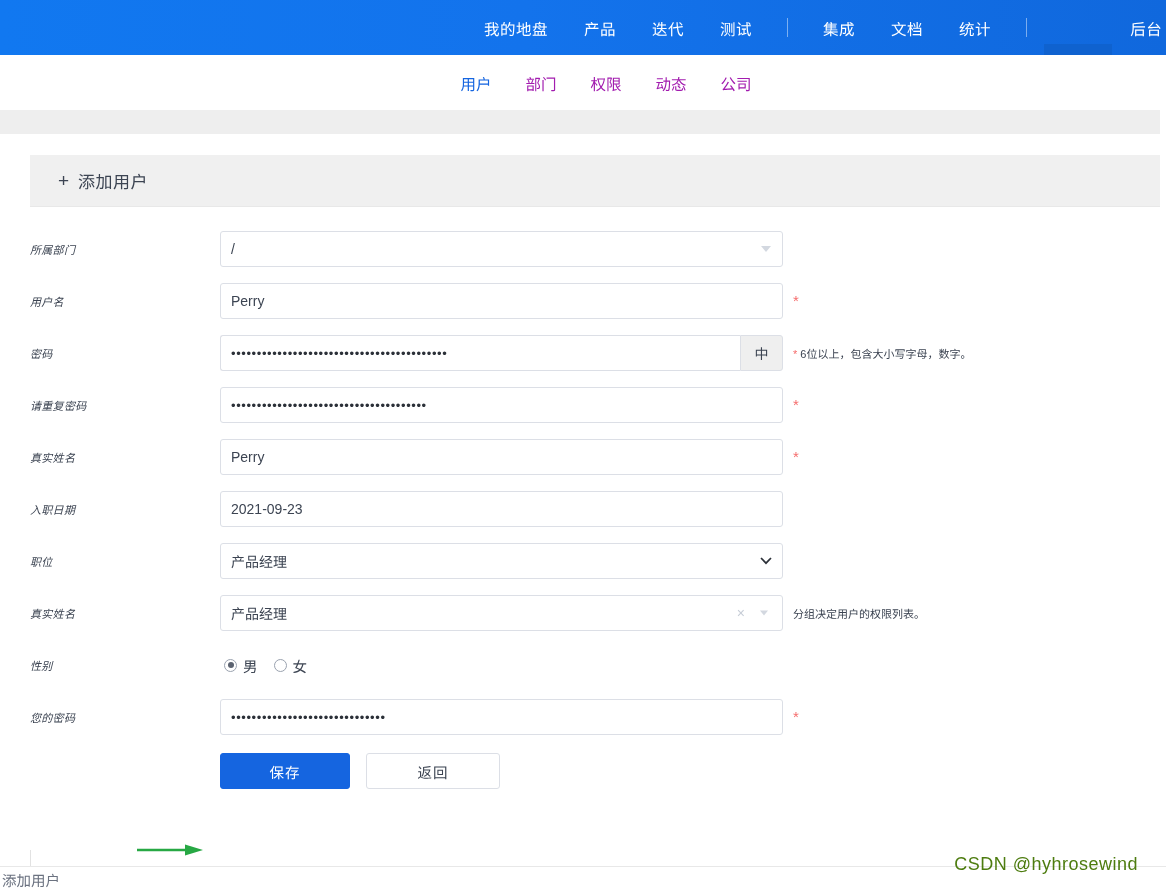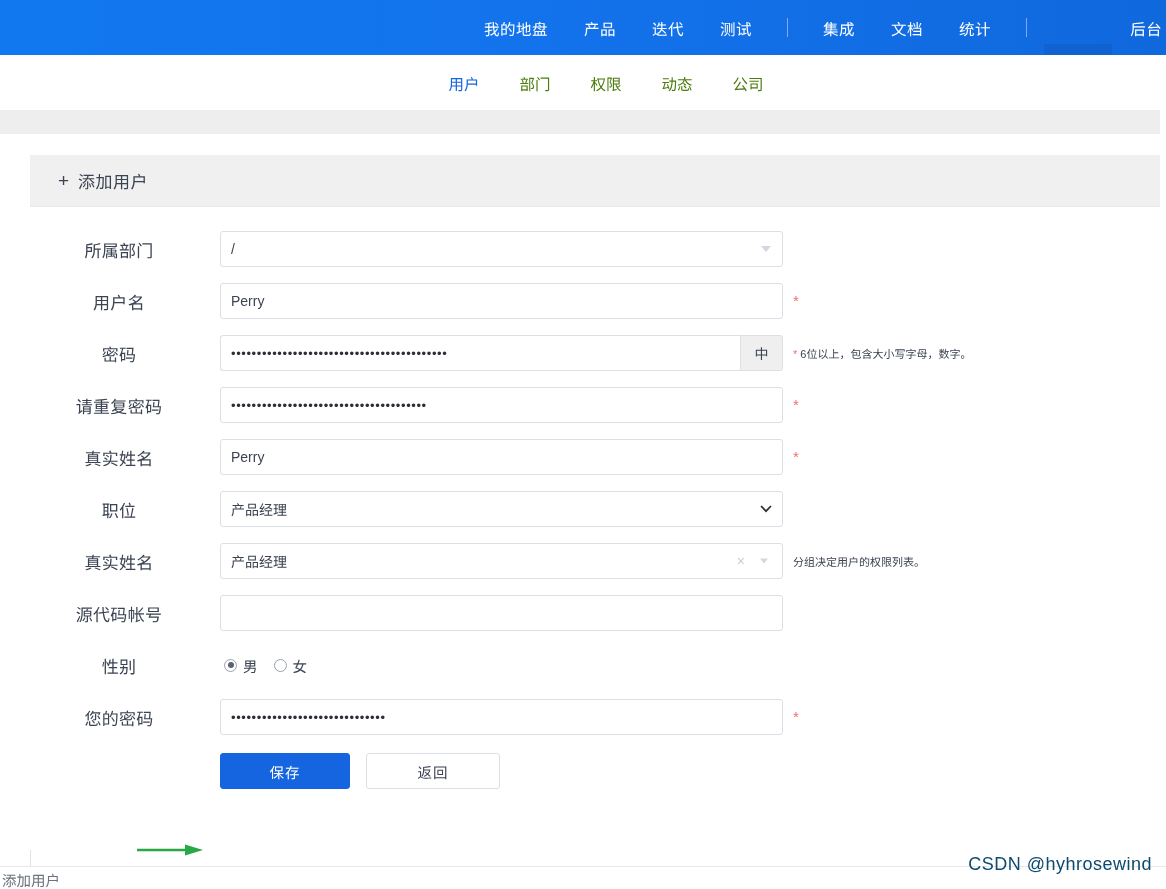--- a/index.html
+++ b/index.html
@@ -46,24 +46,24 @@
     height: 19px;
   }
 
   
   .subnav {
     position: absolute; top: 55px; left: 0;
     width: 1166px; height: 55px;
     background: #ffffff;
     display: flex; align-items: center; justify-content: center;
   }
-  .subnav-inner { display: flex; align-items: flex-start; gap: 8px; margin-left: 46px; }
+  .subnav-inner { display: flex; align-items: flex-start; gap: 2px; margin-left: 46px; }
   .subnav-item {
     font-size: 15.5px;
-    color: #4d7c0f;
+    color: #a21caf;
     padding: 0 16px;
     cursor: pointer;
     white-space: nowrap;
   }
   .subnav-item.active { color: #1565e0; }
 
   
   .gray-band {
     position: absolute; top: 110px; left: 0;
     width: 1160px; height: 24px;
@@ -102,26 +102,27 @@
     padding-top: 16px;
     background: #ffffff;
   }
   .row {
     display: flex;
     align-items: center;
     height: 52px;
   }
   .label {
     width: 190px;
-    text-align: center;
+    text-align: left;
     padding-right: 12px;
-    font-size: 17px;
+    font-size: 11px;
     color: #3c4452;
     flex: none;
     letter-spacing: .3px;
+    font-style: italic;
   }
   .control { display: flex; align-items: center; flex: none; }
 
   .input {
     width: 563px;
     height: 36px;
     border: 1px solid #dcdfe6;
     border-radius: 3px;
     background: #ffffff;
     font-size: 14px;
@@ -277,23 +278,23 @@
   }
   .cut-text {
     position: absolute; left: 2px; top: 869px;
     font-size: 14.5px; color: #6b7280;
     height: 20px; overflow: hidden;
     white-space: nowrap;
   }
 
   .watermark {
     position: absolute;
-    right: 14px; bottom: 14px;
+    right: 28px; bottom: 14px;
     font-size: 18px;
-    color: #0c4a6e;
+    color: #4d7c0f;
     letter-spacing: .5px;
     white-space: nowrap;
   }
 </style>
 </head>
 <body>
 
 <div class="topnav">
   <div class="topnav-spacer"></div>
   <div class="topnav-items">
@@ -374,20 +375,26 @@
     </div>
 
     <div class="row">
       <div class="label">真实姓名</div>
       <div class="control">
         <div class="input">Perry</div>
         <span class="req">*</span>
       </div>
     </div>
 
+    <div class="row">
+      <div class="label">入职日期</div>
+      <div class="control">
+        <div class="input">2021-09-23</div>
+      </div>
+    </div>
 
     <div class="row">
       <div class="label">职位</div>
       <div class="control">
         <div class="select-wrap">
           <div class="input">产品经理</div>
           <svg class="chev" viewBox="0 0 12 12">
             <path d="M1.6 3.6 L6 8.2 L10.4 3.6" fill="none" stroke="#2b3038" stroke-width="1.7" stroke-linecap="square"></path>
           </svg>
         </div>
@@ -400,26 +407,20 @@
         <div class="tagsel">
           <div class="input">产品经理</div>
           <span class="clear-x">×</span>
           <span class="caret2"></span>
         </div>
         <span class="hint">分组决定用户的权限列表。</span>
       </div>
     </div>
 
 
-    <div class="row">
-      <div class="label">源代码帐号</div>
-      <div class="control">
-        <div class="input"></div>
-      </div>
-    </div>
 
     <div class="row">
       <div class="label">性别</div>
       <div class="control">
         <div class="radio-group">
           <div class="radio-opt checked">
             <span class="radio-dot"></span>
             <span class="radio-label">男</span>
           </div>
           <div class="radio-opt">

